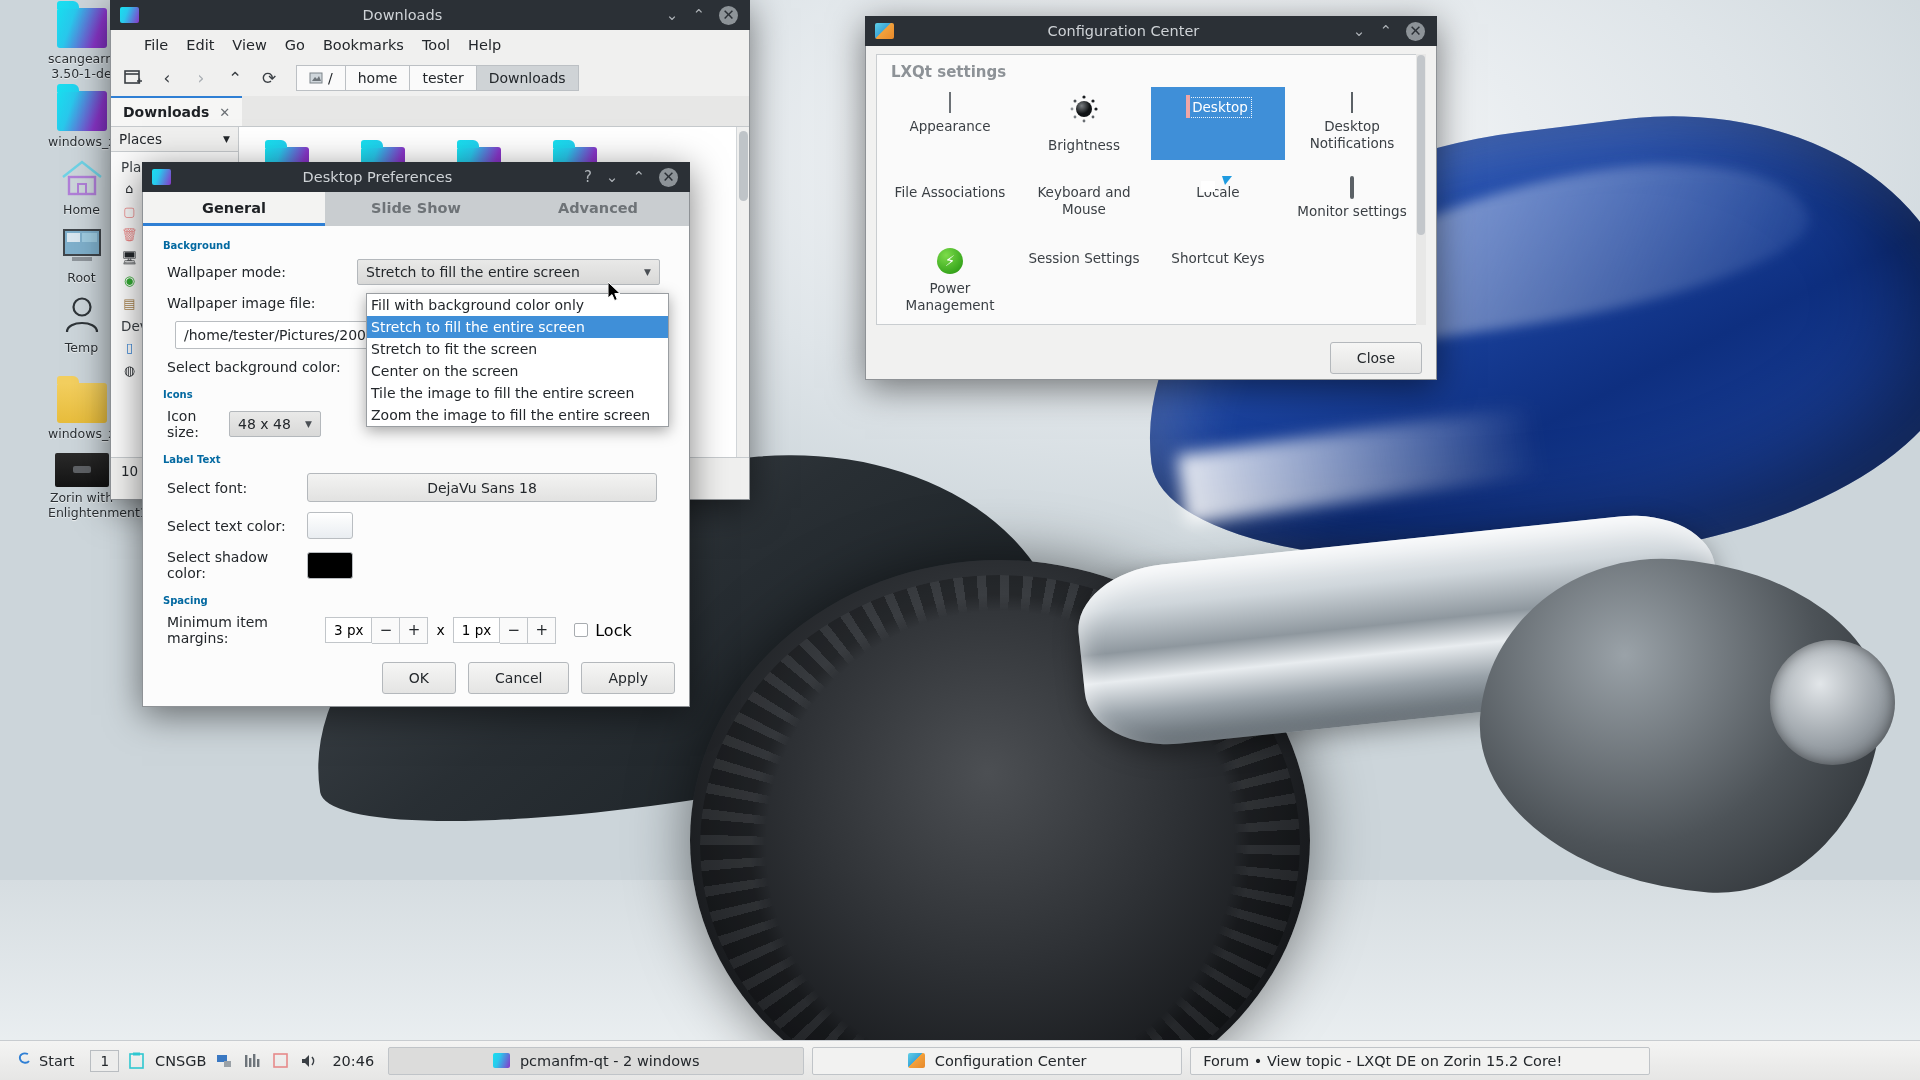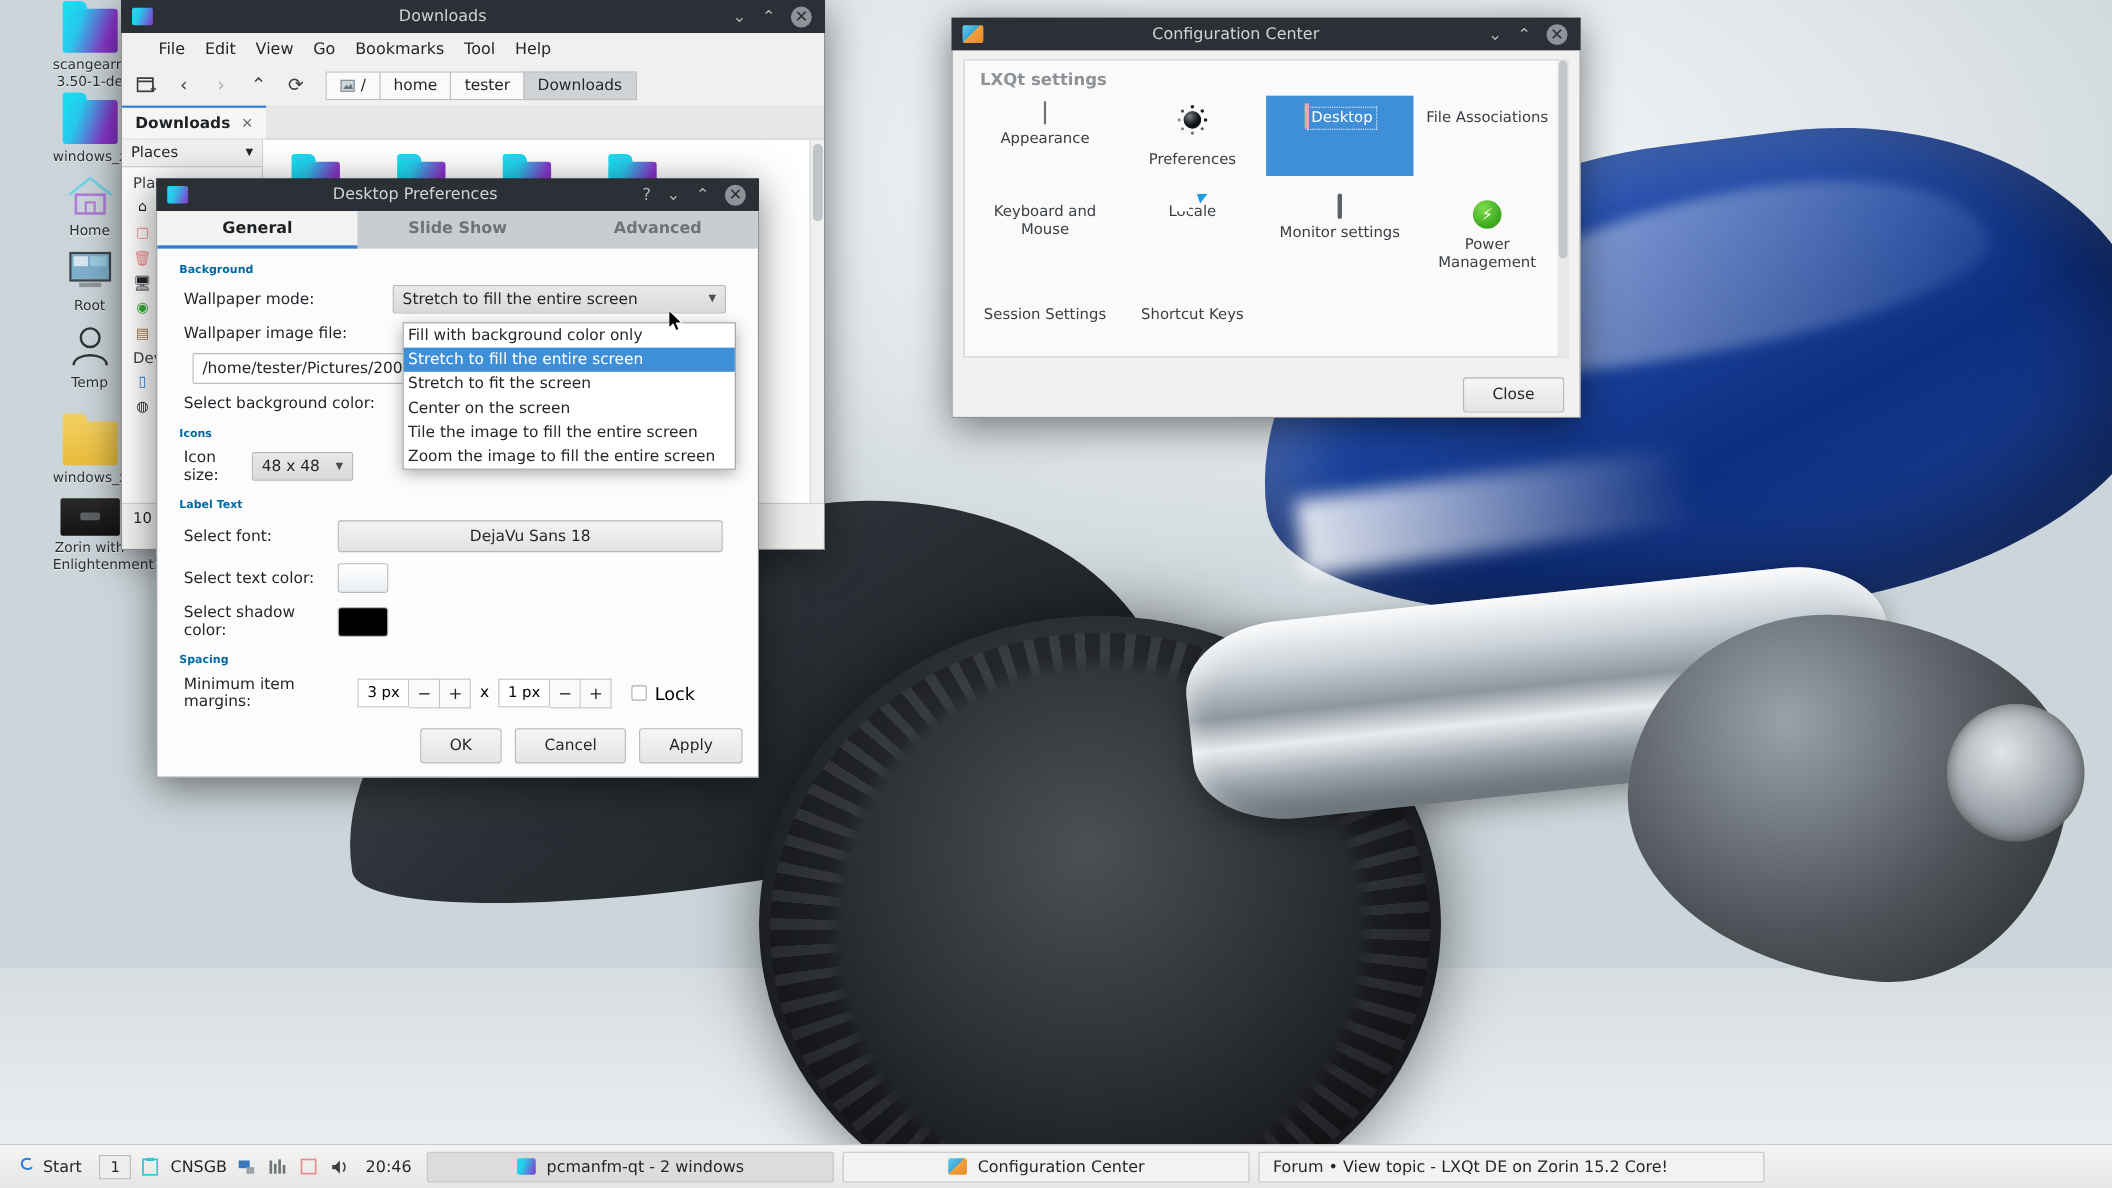--- a/index.html
+++ b/index.html
@@ -285,21 +285,21 @@
   .tb-desknum { border:1px solid #b9bdc1; background:#ededec; padding: 2px 9px; font-size:13.5px; cursor:pointer; }
   .tb-tray { display:flex; align-items:center; gap:9px; }
   .tray-ico { width:19px; height:19px; display:flex; align-items:center; justify-content:center; cursor:pointer; }
   .tb-clock { padding: 0 6px; cursor:pointer; }
   .tb-task {
     flex: 0 1 auto; border:1px solid #c0c4c8; border-radius:2px;
     background: linear-gradient(#eceleb, #dcdcdb);
     display:flex; align-items:center; gap:10px; padding: 5px 12px;
     cursor:pointer; overflow:hidden; white-space:nowrap;
   }
-  .tb-task.wide { width: 370px; justify-content:center; background:#dcdcdb; }
+  .tb-task.wide { width: 416px; justify-content:center; background:#dcdcdb; }
   .tb-task.plain { background:#f2f2f1; }
   .tb-task.flat { background:#f2f2f1; border:1px solid #c0c4c8; }
 </style>
 </head>
 <body>
 
 <div id="desktop">
   <div class="wp-blue-body"></div>
   <div class="wp-blue-hl"></div>
   <div class="wp-dark-swoop"></div>
@@ -615,30 +615,36 @@
               <circle cx="17" cy="4" r="1.6" fill="#1a1d20"></circle>
                 <circle cx="26" cy="8" r="1.6" fill="#1a1d20"></circle>
               <circle cx="29" cy="16" r="1.6" fill="#1a1d20"></circle>
                 <circle cx="26" cy="24" r="1.4" fill="#5a5f64"></circle>
               <circle cx="17" cy="28" r="1.4" fill="#6a6f74"></circle>
                 <circle cx="8" cy="24" r="1.4" fill="#7a7f84"></circle>
               <circle cx="5" cy="16" r="1.4" fill="#8a8f94"></circle>
                 <circle cx="8" cy="8" r="1.5" fill="#4a4f54"></circle>
             </svg>
           </span>
-          <span class="cap">Preferences</span>
+          <span class="cap">Brightness</span>
         </div>
 
         <div class="cfg-item sel">
           <span class="cfg-ico">
             <span class="ic-desktop"></span>
           </span>
           <span class="cap">Desktop</span>
         </div>
 
+        <div class="cfg-item">
+          <span class="cfg-ico">
+            <span class="ic-notif"><span class="b"></span></span>
+          </span>
+          <span class="cap">Desktop Notifications</span>
+        </div>
 
         <div class="cfg-item">
           <span class="cfg-ico">
             <span class="ic-file"></span>
           </span>
           <span class="cap">File Associations</span>
         </div>
 
         <div class="cfg-item">
           <span class="cfg-ico">

